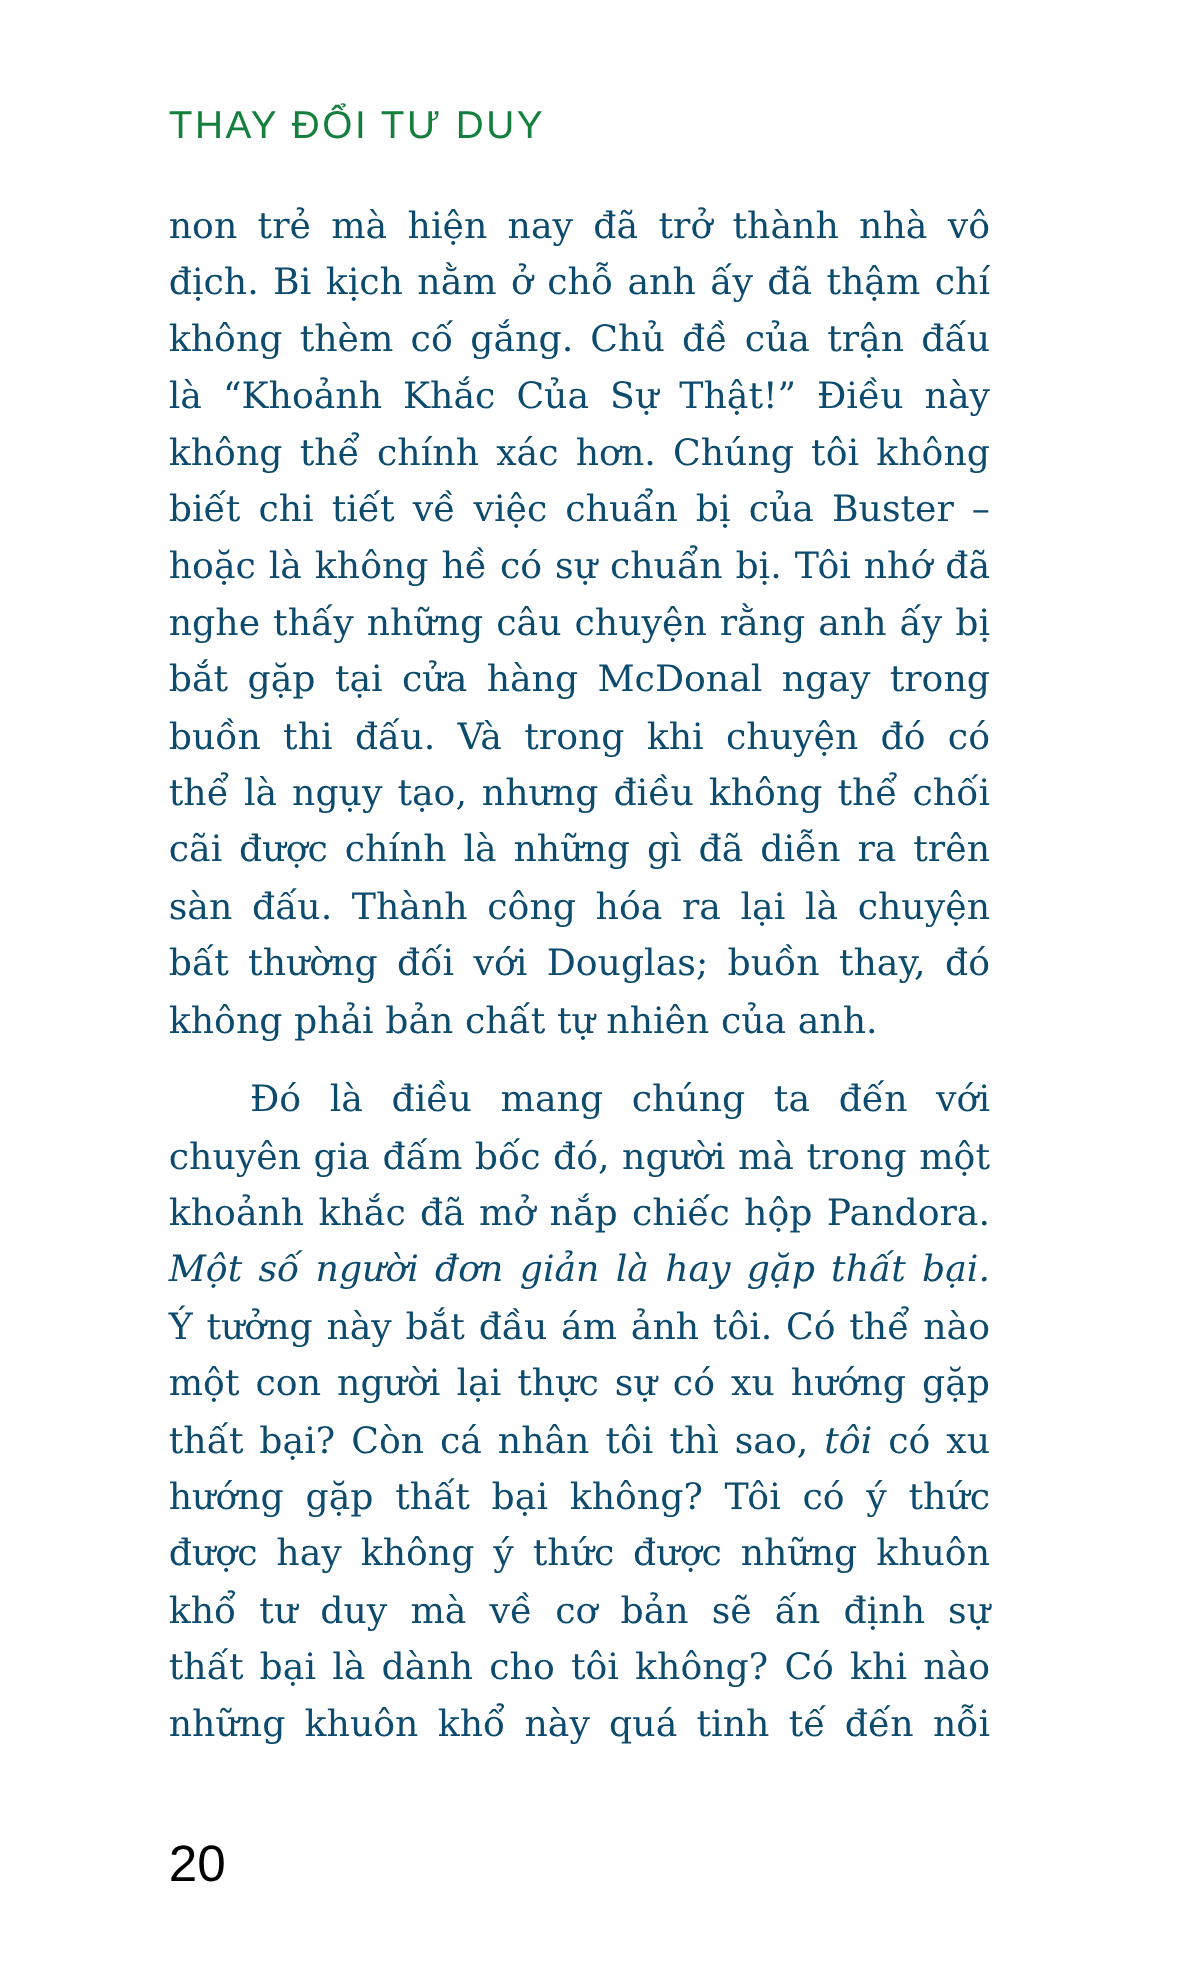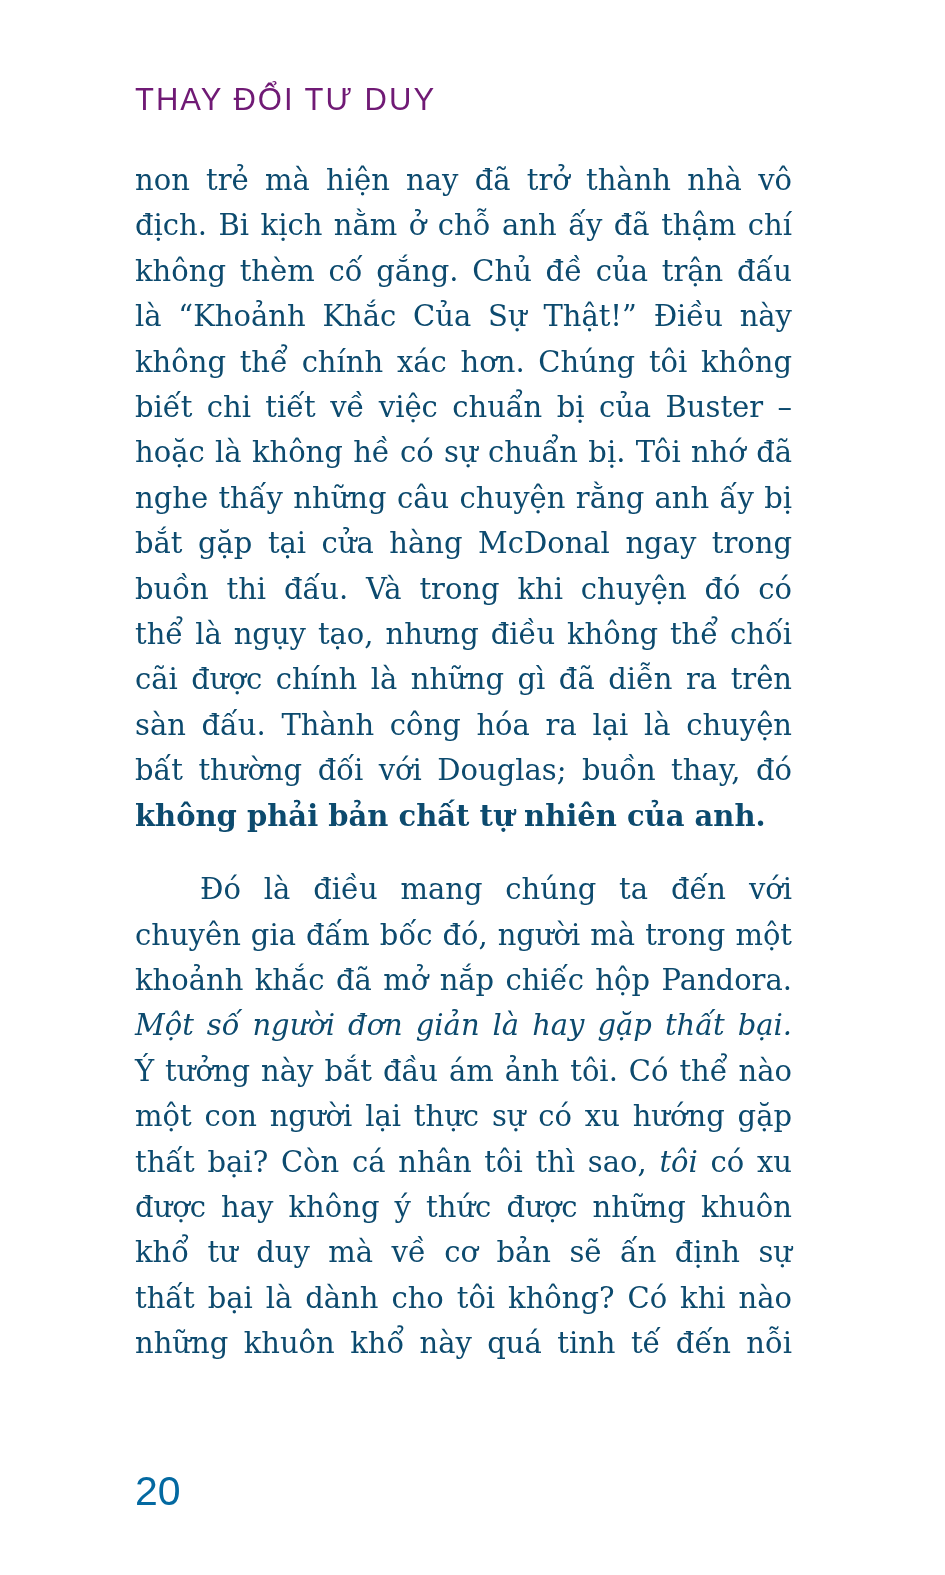--- a/index.html
+++ b/index.html
@@ -16,56 +16,55 @@
     font-family: "DejaVu Serif", serif;
   }
   #running-header {
     position: absolute;
     left: 135px;
     top: 82px;
     font-family: "Liberation Sans", sans-serif;
     font-weight: 300;
     font-size: 31px;
     letter-spacing: 2px;
-    color: #701a75;
+    color: #15803d;
     white-space: nowrap;
   }
   #page-text {
     position: absolute;
     left: 135px;
     top: 158px;
     width: 657px;
     color: #0c4a6e;
     font-size: 29px;
     line-height: 45.4px;
   }
   .paragraph { margin: 0; }
-  .paragraph + .paragraph { margin-top: 28px; }
+  .paragraph + .paragraph { margin-top: 18px; }
   .line {
     text-align: justify;
     text-align-last: justify;
     -moz-text-align-last: justify;
     hyphens: none;
     word-spacing: normal;
   }
   .line.para-end {
     text-align-last: left;
-    font-weight: bold;
     -moz-text-align-last: left;
   }
   .line.indent { text-indent: 65px; }
   .em { font-style: italic; }
   #page-number {
     position: absolute;
     left: 135px;
     top: 1468px;
     font-family: "Liberation Sans", sans-serif;
     font-weight: 300;
     font-size: 41px;
-    color: #0369a1;
+    color: #000000;
   }
 </style>
 </head>
 <body>
 
 <div id="page">
   <div id="running-header">THAY ĐỔI TƯ DUY</div>
 
   <div id="page-text">
       <div class="paragraph">
@@ -86,20 +85,21 @@
         <div class="line para-end"><span>không phải bản chất tự nhiên của anh.</span></div>
       </div>
       <div class="paragraph">
         <div class="line indent"><span>Đó là điều mang chúng ta đến với</span></div>
         <div class="line"><span>chuyên gia đấm bốc đó, người mà trong một</span></div>
         <div class="line"><span>khoảnh khắc đã mở nắp chiếc hộp Pandora.</span></div>
         <div class="line"><span class="em">Một số người đơn giản là hay gặp thất bại.</span></div>
         <div class="line"><span>Ý tưởng này bắt đầu ám ảnh tôi. Có thể nào</span></div>
         <div class="line"><span>một con người lại thực sự có xu hướng gặp</span></div>
         <div class="line"><span>thất bại? Còn cá nhân tôi thì sao, </span><span class="em">tôi</span><span> có xu</span></div>
+        <div class="line"><span>hướng gặp thất bại không? Tôi có ý thức</span></div>
         <div class="line"><span>được hay không ý thức được những khuôn</span></div>
         <div class="line"><span>khổ tư duy mà về cơ bản sẽ ấn định sự</span></div>
         <div class="line"><span>thất bại là dành cho tôi không? Có khi nào</span></div>
         <div class="line"><span>những khuôn khổ này quá tinh tế đến nỗi</span></div>
       </div>
     </div>
 
   <div id="page-number">20</div>
 </div>
 

